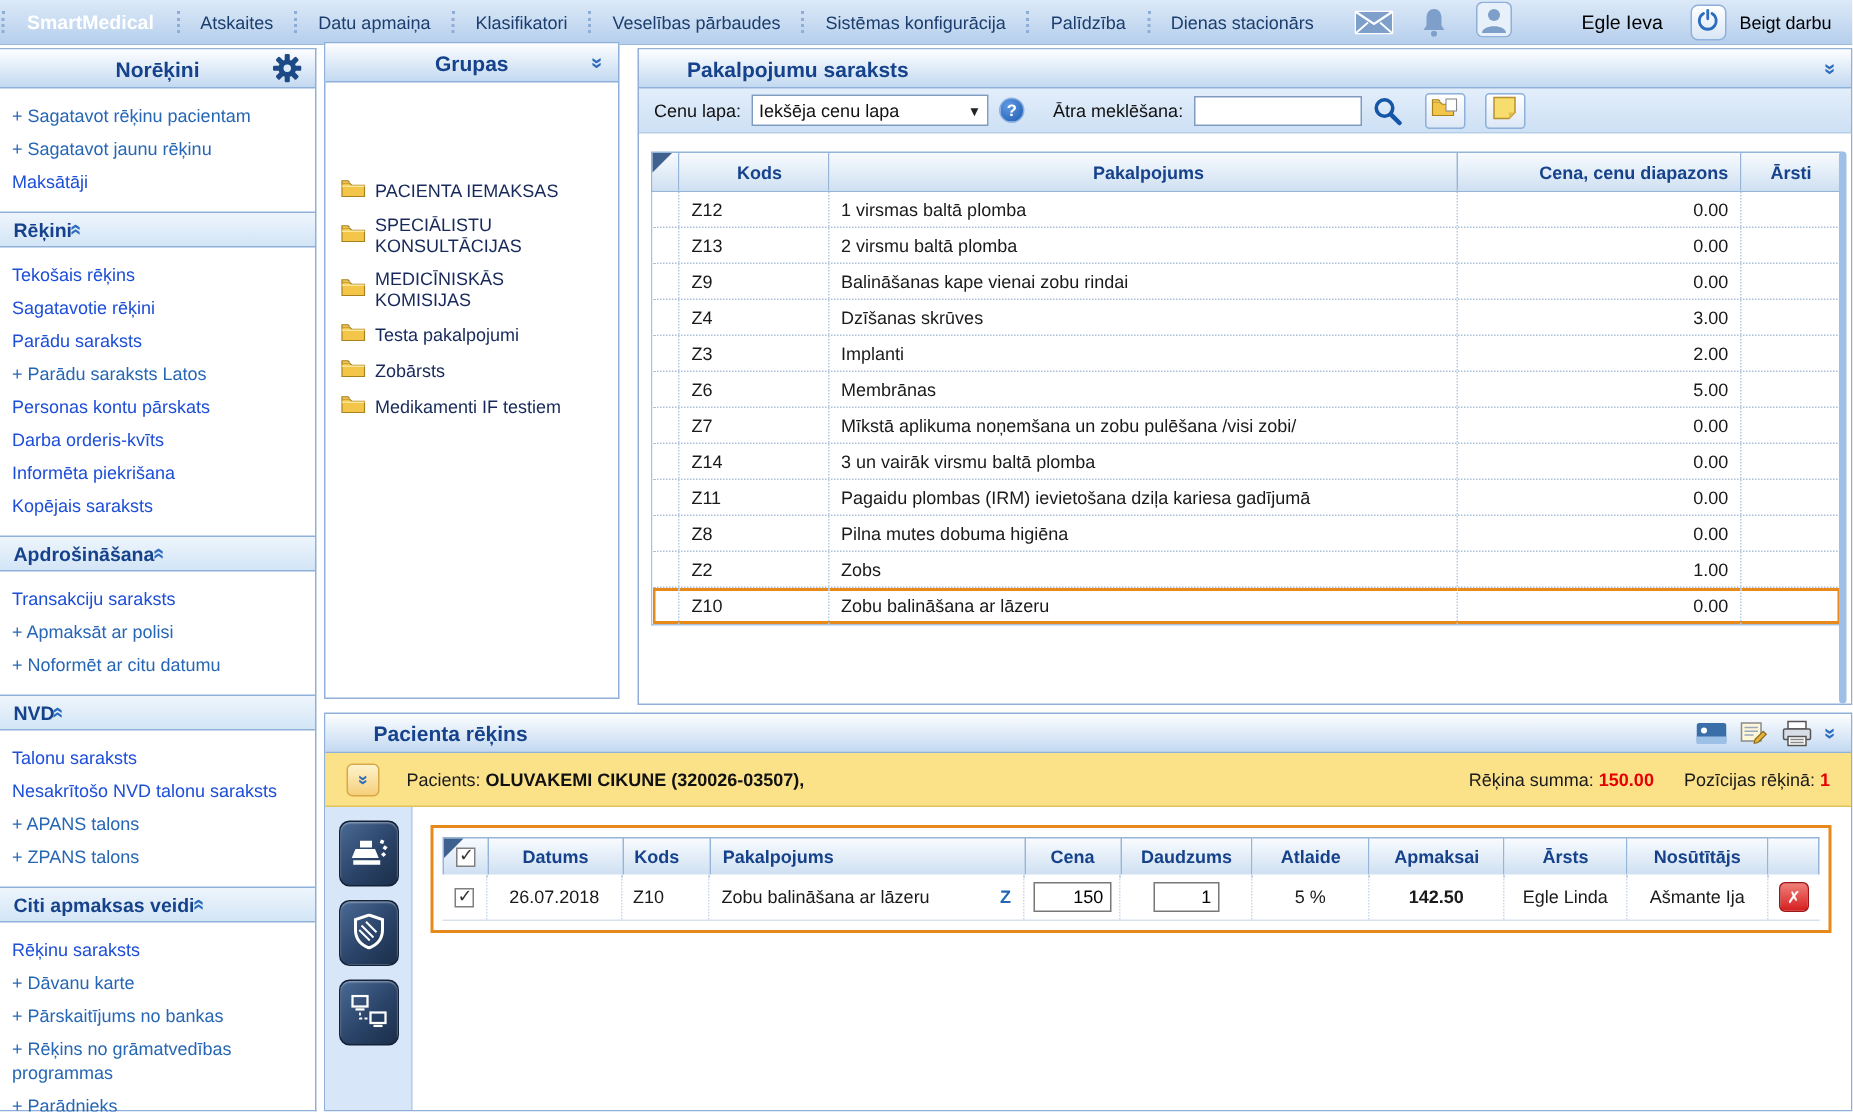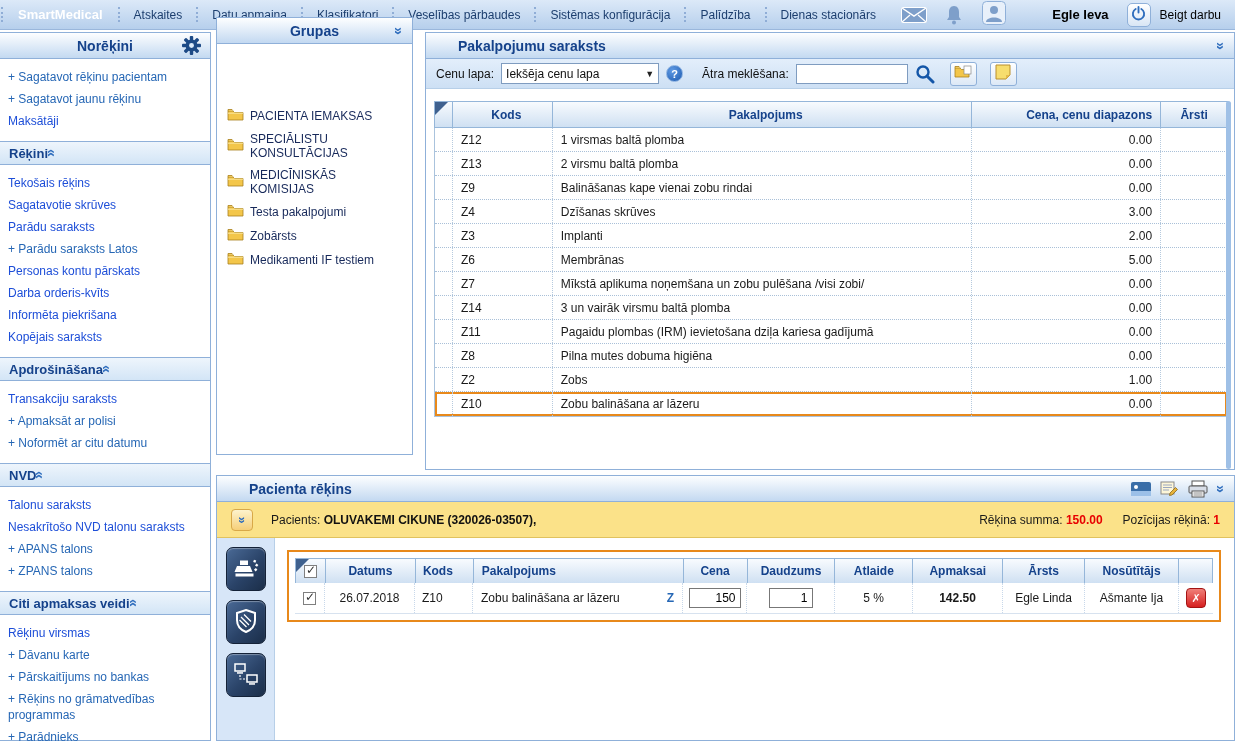--- a/index.html
+++ b/index.html
@@ -11,28 +11,28 @@
   
   .topbar{position:absolute;top:0;left:0;right:0;height:30px;
     background:linear-gradient(#dce9f8,#b6cfec);border-bottom:1px solid #9ab7dc;
     display:flex;align-items:center;color:#1c3e6e;}
   .vsep{height:15px;border-left:2px dotted #8fadd6;margin:0 1px;}
   .brand{color:#ffffff;font-weight:bold;font-size:13px;padding:0 14px;}
   .menu-item{padding:0 13px;cursor:pointer;white-space:nowrap;}
   .topbar-spacer{flex:1;}
   .tb-ico{display:flex;align-items:center;justify-content:center;margin:0 9px;cursor:pointer;}
   .user-box{display:flex;align-items:center;gap:5px;margin:0 10px;cursor:pointer;}
-  .user-name{font-weight:bold;color:#000;font-size:13px;margin-left:41px;}
+  .user-name{font-weight:normal;color:#000;font-size:13px;margin-left:41px;}
   .power-btn{width:24px;height:24px;border:1px solid #8fb0d9;border-radius:5px;
     background:linear-gradient(#ffffff,#d9e6f5);display:flex;align-items:center;justify-content:center;cursor:pointer;margin-left:8px;}
   .logout-label{margin:0 14px 0 9px;color:#000;cursor:pointer;}
   
   .panel{position:absolute;background:#fff;border:1px solid #8fb0d9;}
   #sidebar{top:32px;left:0;width:211px;height:709px;border-left:none;}
-  #groups-panel{top:17px;left:216px;width:197px;height:438px;}
+  #groups-panel{top:28px;left:216px;width:197px;height:438px;}
   #services-panel{top:32px;left:425px;width:810px;height:438px;}
   #invoice-panel{top:475px;left:216px;width:1019px;height:266px;}
   .panel-header{height:26px;background:linear-gradient(#fdfeff,#c3d9f1);border-bottom:1px solid #8fb0d9;
     display:flex;align-items:center;color:#15428b;font-weight:bold;font-size:14px;position:relative;}
   .ph-center{width:100%;text-align:center;}
   .ph-left{padding-left:32px;}
   .ph-right{position:absolute;right:9px;top:0;height:100%;display:flex;align-items:center;gap:9px;}
   .dchev{display:inline-block;font-weight:bold;color:#2e6dbd;font-size:14px;line-height:1;transform:rotate(90deg);cursor:pointer;}
   
   .side-items{padding:7px 0 9px 0;}
@@ -185,21 +185,21 @@
         <div class="side-item action">+ Sagatavot rēķinu pacientam</div>
         <div class="side-item action">+ Sagatavot jaunu rēķinu</div>
         <div class="side-item plain">Maksātāji</div>
       </div>
       <div class="side-section-header">
         <span>Rēķini</span>
         <span class="dchev">«</span>
       </div>
       <div class="side-items">
         <div class="side-item plain">Tekošais rēķins</div>
-        <div class="side-item plain">Sagatavotie skrūves</div>
+        <div class="side-item plain">Sagatavotie rēķini</div>
         <div class="side-item plain">Parādu saraksts</div>
         <div class="side-item action">+ Parādu saraksts Latos</div>
         <div class="side-item plain">Personas kontu pārskats</div>
         <div class="side-item plain">Darba orderis-kvīts</div>
         <div class="side-item plain">Informēta piekrišana</div>
         <div class="side-item plain">Kopējais saraksts</div>
       </div>
       <div class="side-section-header">
         <span>Apdrošināšana</span>
         <span class="dchev">«</span>
@@ -217,21 +217,21 @@
         <div class="side-item plain">Talonu saraksts</div>
         <div class="side-item plain">Nesakrītošo NVD talonu saraksts</div>
         <div class="side-item action">+ APANS talons</div>
         <div class="side-item action">+ ZPANS talons</div>
       </div>
       <div class="side-section-header">
         <span>Citi apmaksas veidi</span>
         <span class="dchev">«</span>
       </div>
       <div class="side-items">
-        <div class="side-item plain">Rēķinu virsmas</div>
+        <div class="side-item plain">Rēķinu saraksts</div>
         <div class="side-item action">+ Dāvanu karte</div>
         <div class="side-item action">+ Pārskaitījums no bankas</div>
         <div class="side-item action">+ Rēķins no grāmatvedības programmas</div>
         <div class="side-item action">+ Parādnieks</div>
       </div>
     </div>
 </div>
 
 <div class="panel" id="groups-panel">
   <div class="panel-header">

